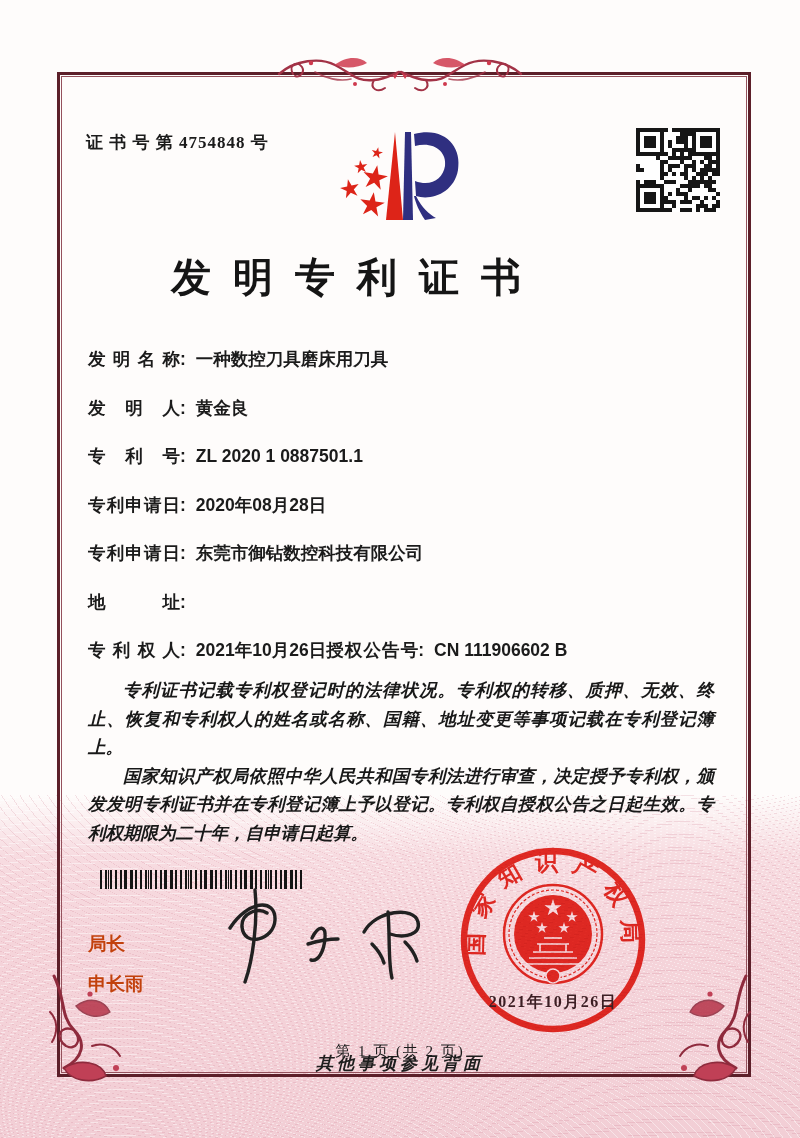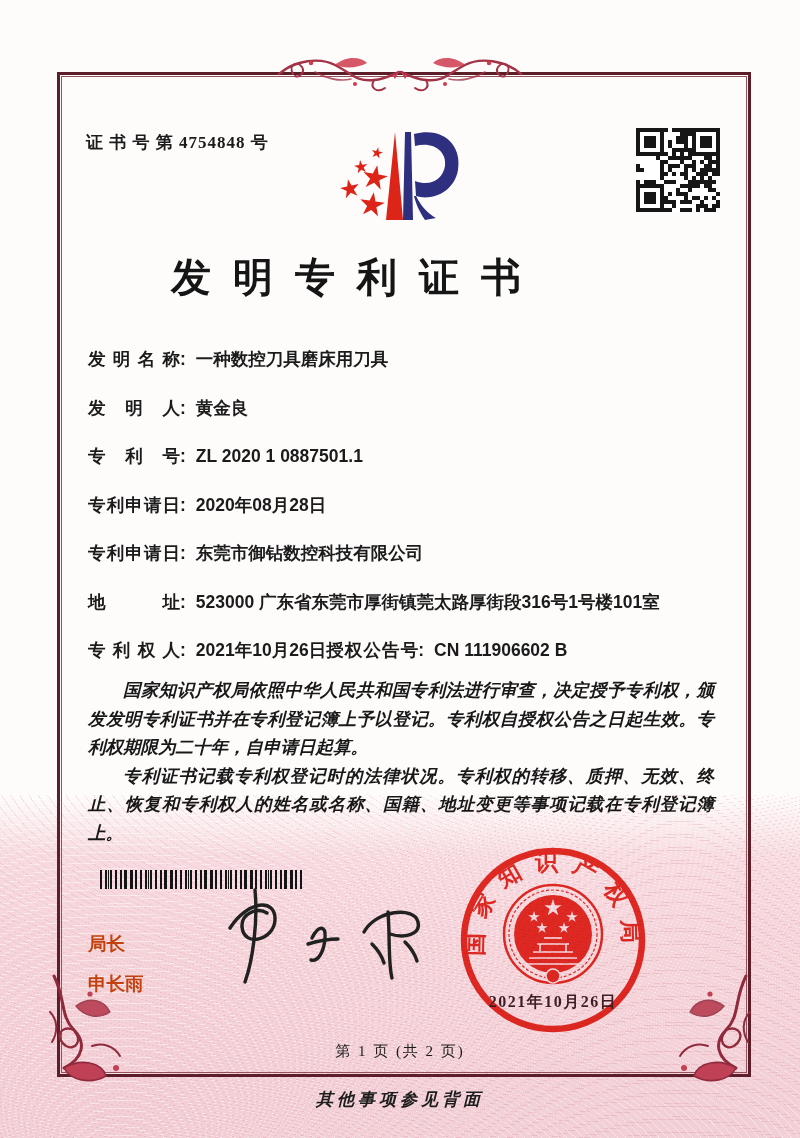--- a/index.html
+++ b/index.html
@@ -35,21 +35,21 @@
   .paras p{margin:0;text-indent:2em;}
   .barcode{left:100px;top:870px;width:205px;height:19px;z-index:4;
     background:
       repeating-linear-gradient(90deg,#141414 0 2px,rgba(0,0,0,0) 2px 5px),
       repeating-linear-gradient(90deg,#141414 0 1px,rgba(0,0,0,0) 1px 8px);}
   .director{left:88px;top:924px;font-family:"Liberation Sans",sans-serif;font-size:18.5px;
             font-weight:700;line-height:40px;color:#c2410c;}
   .signature{left:192px;top:882px;}
   .seal{left:453px;top:840px;z-index:5;mix-blend-mode:multiply;opacity:.95;}
   .pagenum{left:0;top:1042px;width:800px;text-align:center;font-size:15px;letter-spacing:2px;font-weight:400;}
-  .backnote{left:0;top:1088px;width:800px;text-align:center;font-style:italic;font-weight:700;
+  .backnote{left:0;top:1052px;width:800px;text-align:center;font-style:italic;font-weight:700;
             font-size:17px;letter-spacing:4px;color:#1d1d1d;}
   .orn{position:absolute;z-index:3;}
 </style>
 </head>
 <body>
 
 <div class="page">
 
   <div class="pinkzone"></div>
 
@@ -582,37 +582,36 @@
       <span class="fvalue">2020年08月28日</span>
     </div>
     <div class="frow">
       <span class="flabel">专利申请日</span>
         <span class="colon">:</span>
       <span class="fvalue">东莞市御钻数控科技有限公司</span>
     </div>
     <div class="frow">
       <span class="flabel">地址</span>
         <span class="colon">:</span>
-      <span class="fvalue">523000 广东省东莞市厚街镇莞太路厚街段316号1号楼101室</span>
     </div>
     <div class="frow">
       <span class="flabel">专利权人</span>
         <span class="colon">:</span>
       <span>2021年10月26日</span>
       <span class="pair2">
         <span class="flabel">授权公告号</span>
           <span class="colon">:</span>
         <span>CN 111906602 B</span>
       </span>
     </div>
   </div>
 
   <div class="abs paras">
+    <p>专利证书记载专利权登记时的法律状况。专利权的转移、质押、无效、终止、恢复和专利权人的姓名或名称、国籍、地址变更等事项记载在专利登记簿上。</p>
     <p>国家知识产权局依照中华人民共和国专利法进行审查，决定授予专利权，颁发发明专利证书并在专利登记簿上予以登记。专利权自授权公告之日起生效。专利权期限为二十年，自申请日起算。</p>
-    <p>专利证书记载专利权登记时的法律状况。专利权的转移、质押、无效、终止、恢复和专利权人的姓名或名称、国籍、地址变更等事项记载在专利登记簿上。</p>
   </div>
 
   <div class="abs barcode"></div>
 
   <div class="abs director">
     <div>局长</div>
     <div>申长雨</div>
   </div>
 
   <svg class="abs signature" width="235" height="112" viewBox="0 0 235 112">

